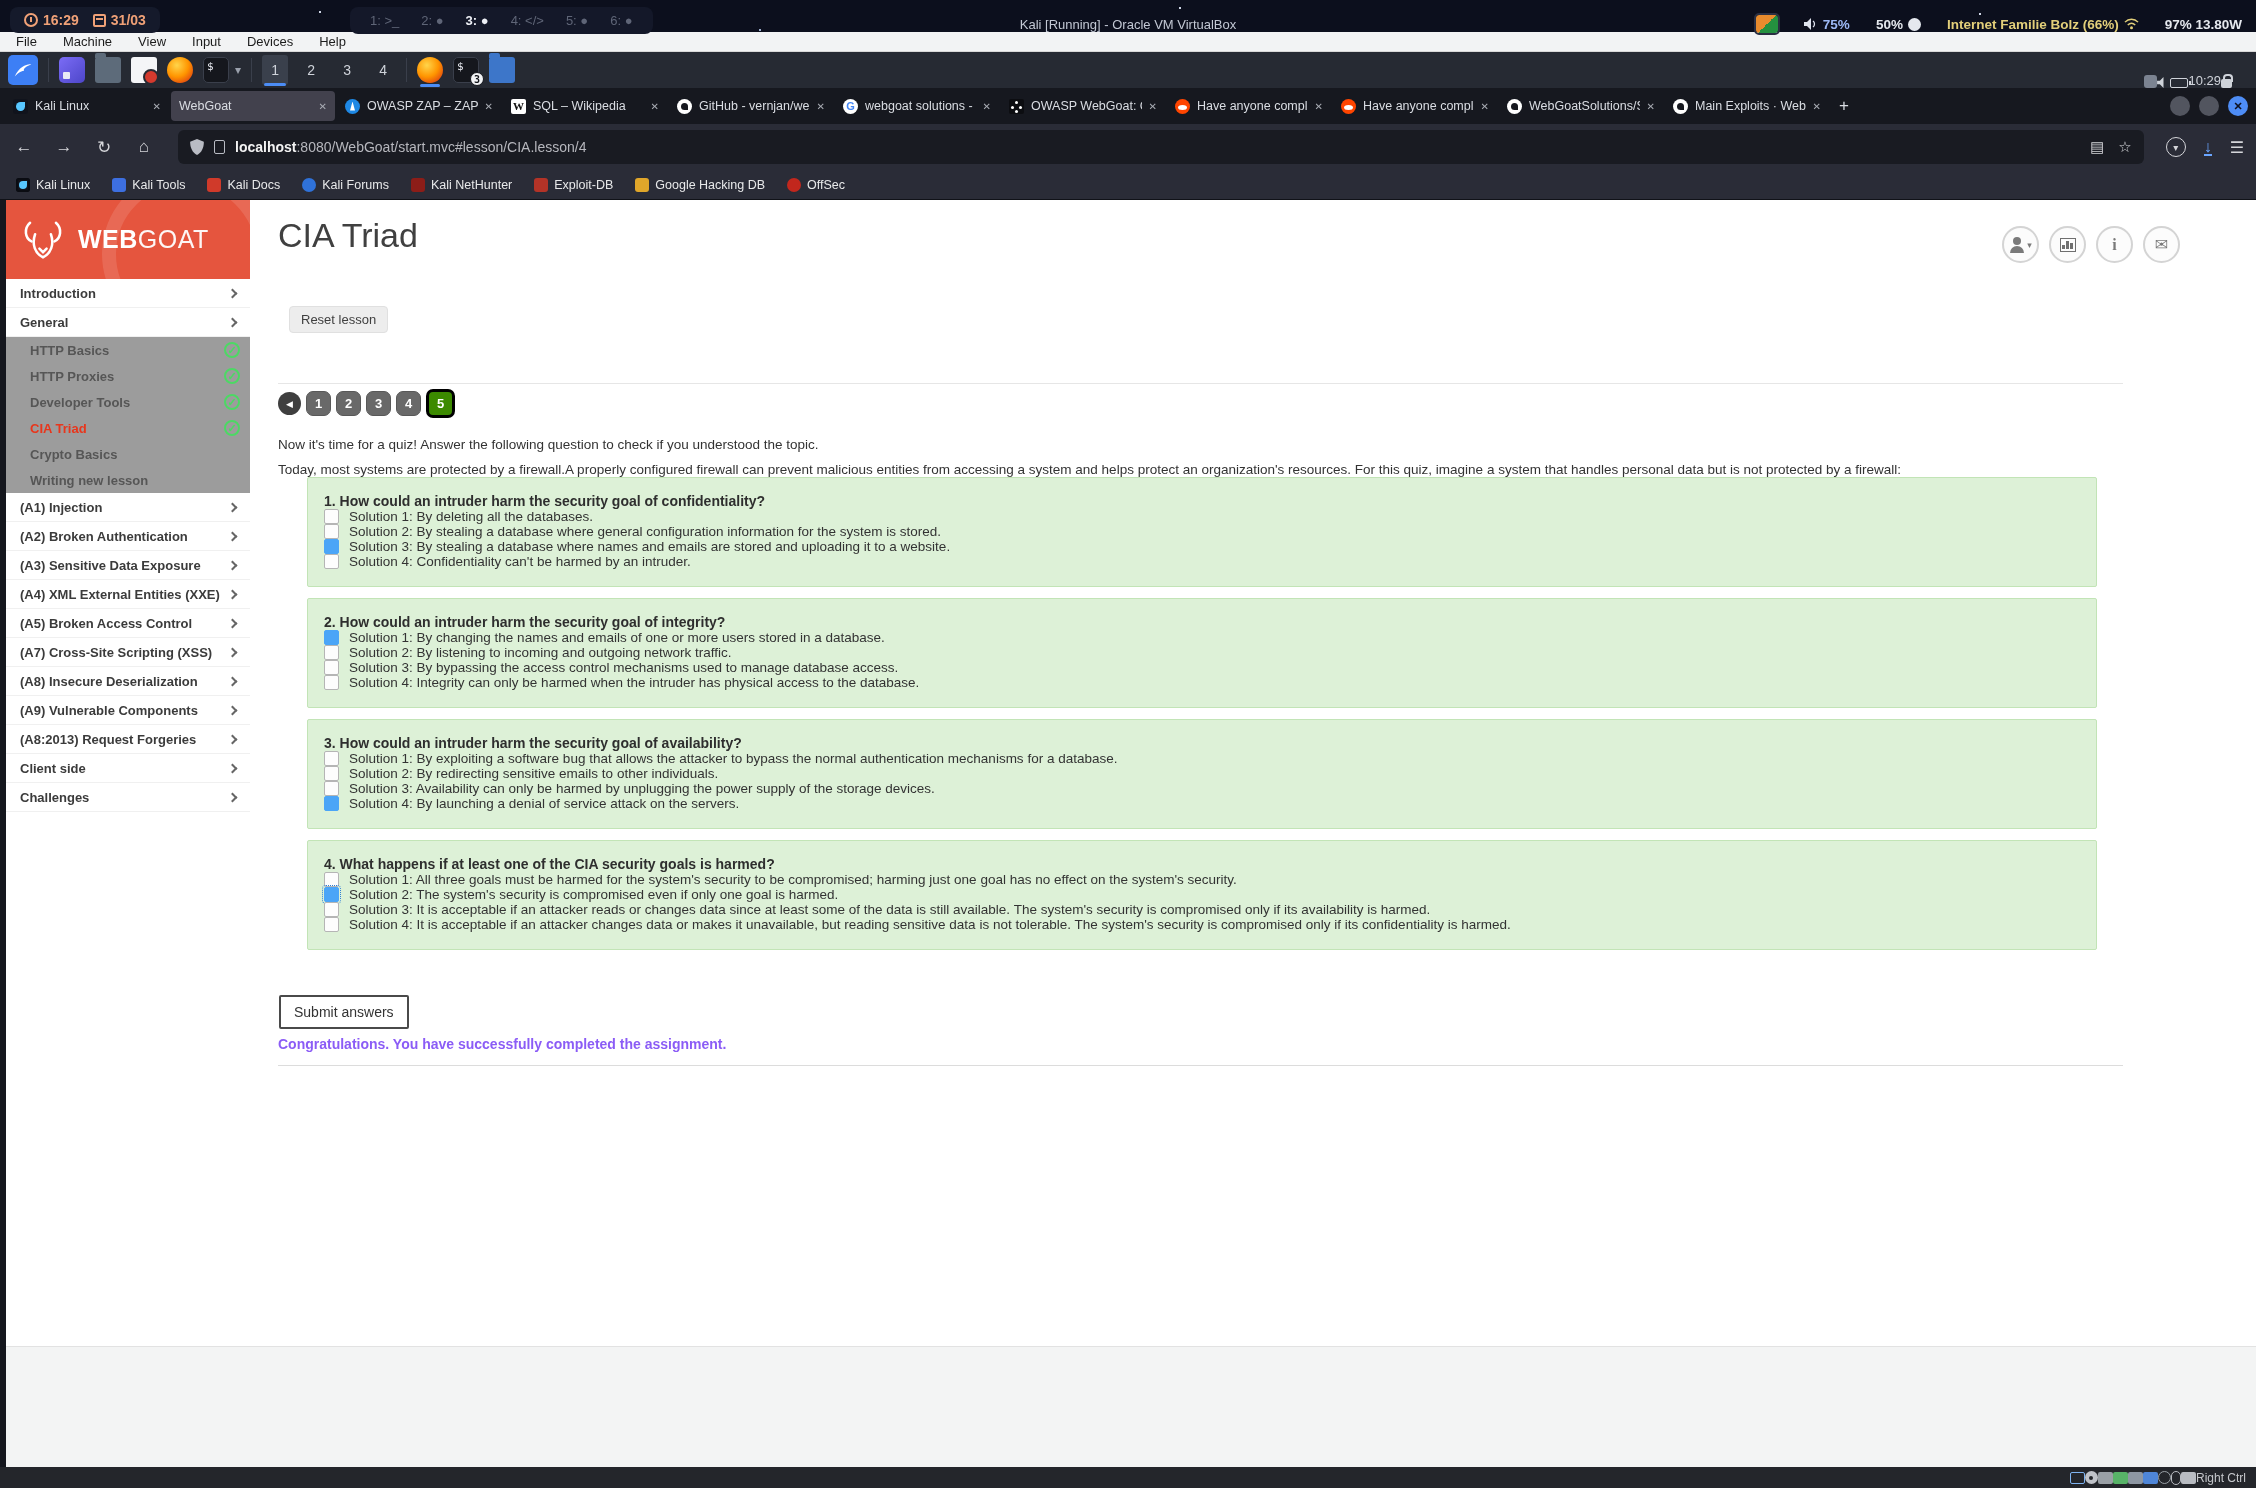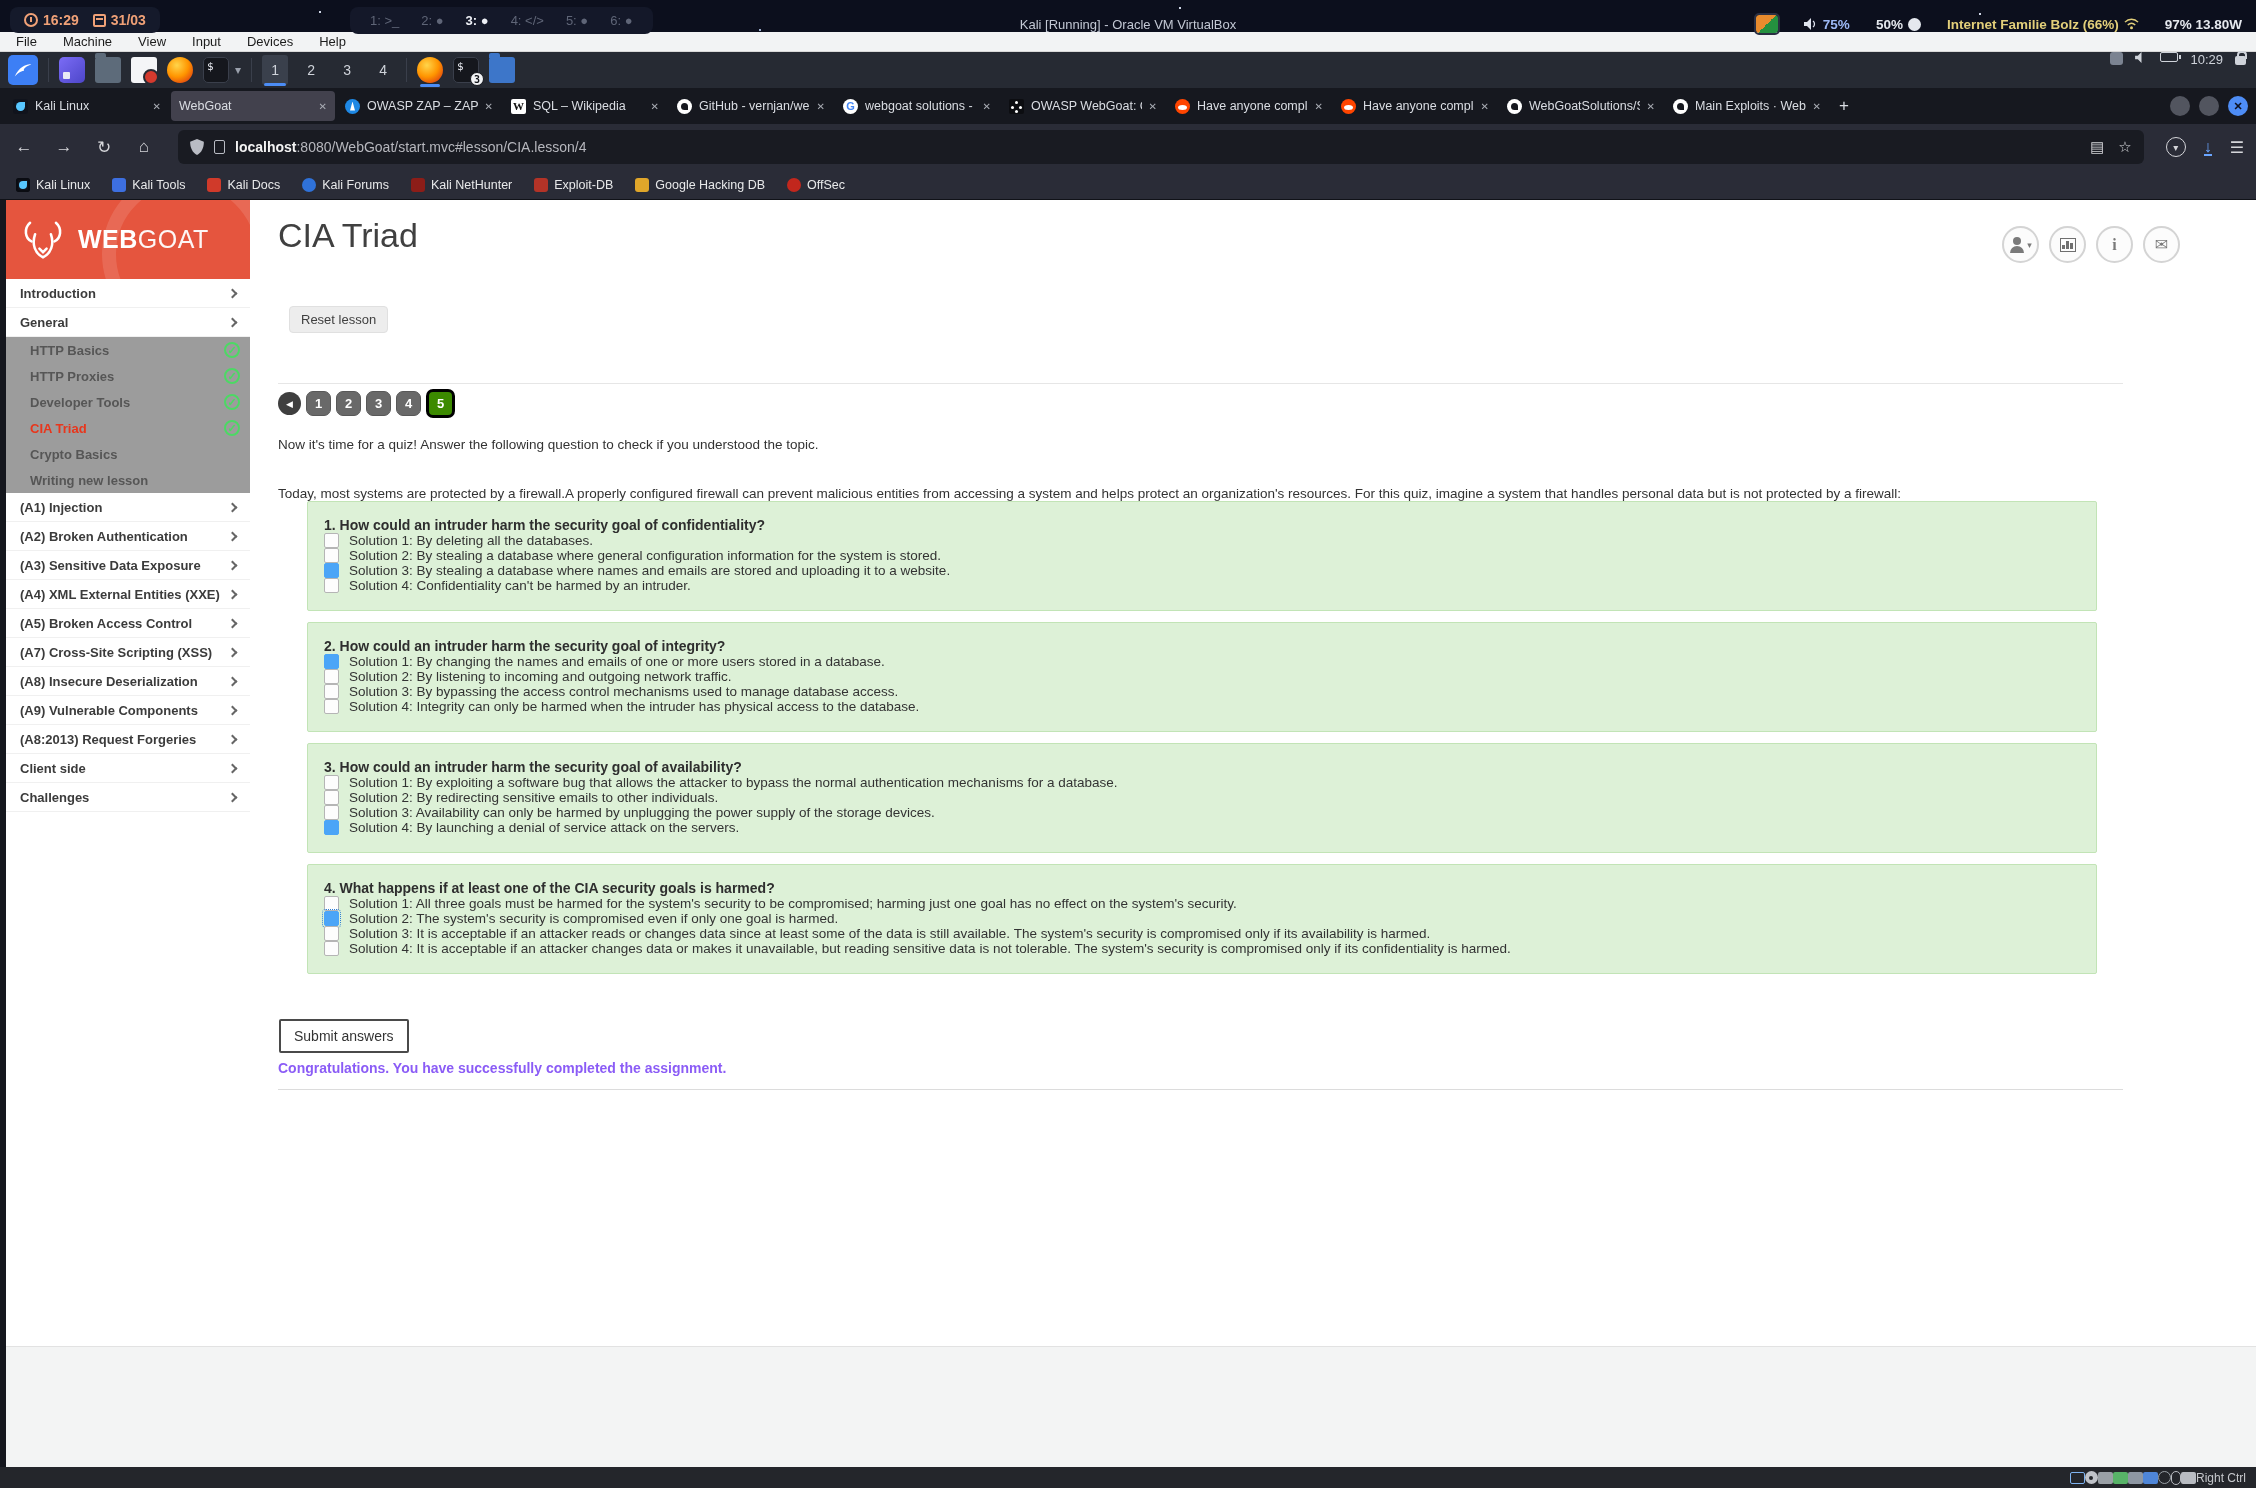--- a/index.html
+++ b/index.html
@@ -52,21 +52,21 @@
   .kt-caret{color:#9aa0ac;font-size:12px;margin-left:-4px}
   .kt-num{width:26px;height:30px;display:flex;align-items:center;justify-content:center;color:#cfd3da;font-size:14px;position:relative}
   .kt-num.active{background:#3a404c;border-radius:3px}
   .kt-num.active::after{content:"";position:absolute;left:2px;right:2px;bottom:-1px;height:3px;background:#4c8df6;border-radius:2px}
   .kt-app{position:relative}
   .kt-app.running::after{content:"";position:absolute;left:3px;right:3px;bottom:-4px;height:3px;background:#4c8df6;border-radius:2px}
   .kt-badge{position:absolute;right:-6px;bottom:-4px;width:14px;height:14px;border-radius:50%;background:#f2f3f5;color:#15171d;
     font-size:10px;font-weight:bold;display:flex;align-items:center;justify-content:center;border:1px solid #15171d}
   .ic-files{background:#3d76c9;border-radius:3px}
   .ic-files::before{content:"";position:absolute;top:-4px;left:0;width:11px;height:5px;background:#3d76c9;border-radius:2px 2px 0 0}
-  .kt-right{position:absolute;right:10px;top:0;height:36px;display:flex;align-items:flex-start;gap:12px;color:#cfd3da;font-size:13px}
+  .kt-right{position:absolute;right:24px;top:0;height:36px;display:flex;align-items:flex-end;color:#cfd3da;font-size:13px}
   .tray-dot{width:13px;height:13px;border-radius:3px;background:#8b93a2;opacity:.85}
   .tray-bat{width:18px;height:10px;border:1.5px solid #cfd3da;border-radius:2px;position:relative}
   .tray-bat::after{content:"";position:absolute;right:-4px;top:2px;width:2px;height:4px;background:#cfd3da}
   .tray-lock{width:11px;height:9px;background:#cfd3da;border-radius:2px;position:relative;margin-top:4px}
   .tray-lock::before{content:"";position:absolute;top:-5px;left:1.5px;width:6px;height:6px;border:2px solid #cfd3da;border-bottom:none;border-radius:4px 4px 0 0}
 
   
   #tabbar{height:36px;background:#16181f;display:flex;align-items:center;padding:0 4px;position:relative}
   .tab{width:164px;height:30px;display:flex;align-items:center;gap:7px;padding:0 8px;margin:0 1px;border-radius:4px;
     color:#dadde3;font-size:12.5px;position:relative;flex:none}
@@ -153,21 +153,21 @@
   .content{position:absolute;left:28px;top:88px;width:1845px}
   .reset-btn{display:inline-block;margin:18px 0 0 11px;background:#ededed;border:1px solid #e0e0e0;border-radius:4px;
     padding:5px 11px;font-size:13px;color:#3f3f3f}
   hr.sep{border:none;border-top:1px solid #e6e6e6;margin-top:50px}
   .pager{display:flex;align-items:center;gap:5px;margin-top:5px}
   .pg-prev{width:23px;height:23px;border-radius:50%;background:#3f3f3f;color:#fff;font-size:9px;display:flex;align-items:center;justify-content:center}
   .pg-num{width:25px;height:25px;border-radius:7px;background:#696969;color:#fff;font-size:13px;font-weight:bold;
     display:flex;align-items:center;justify-content:center;border:1px solid #585858}
   .pg-num.active{background:#3c8a00;border:3px solid #000;width:29px;height:29px}
   .intro{font-size:13.5px;color:#333;margin-top:19px}
-  .intro + .intro{margin-top:34px}
+  .intro + .intro{margin-top:10px}
   .qbox{margin:0 0 11px 29px;width:1790px;background:#ddf1d7;border:1px solid #c2e4b6;border-radius:2px;padding:15px 16px 17px}
   .qbox:first-of-type{margin-top:20px}
   .qtitle{font-size:14px;font-weight:bold;color:#2e2e2e}
   .opt{display:flex;align-items:center;gap:10px;}
   .cb{width:15px;height:15px;background:#fdfdfd;border:1px solid #b5b5b5;border-radius:2px;flex:none}
   .cb.checked{background:#4ba5f7;border-color:#4ba5f7}
   .cb.focused{outline:1px dotted #2f7fd6;outline-offset:1px}
   .opt-text{font-size:13.5px;color:#333}
   .submit-btn{display:inline-block;margin:34px 0 0 1px;background:#fff;border:2px solid #4a4a4a;border-radius:2px;
     padding:7px 13px;font-size:14px;color:#333}

